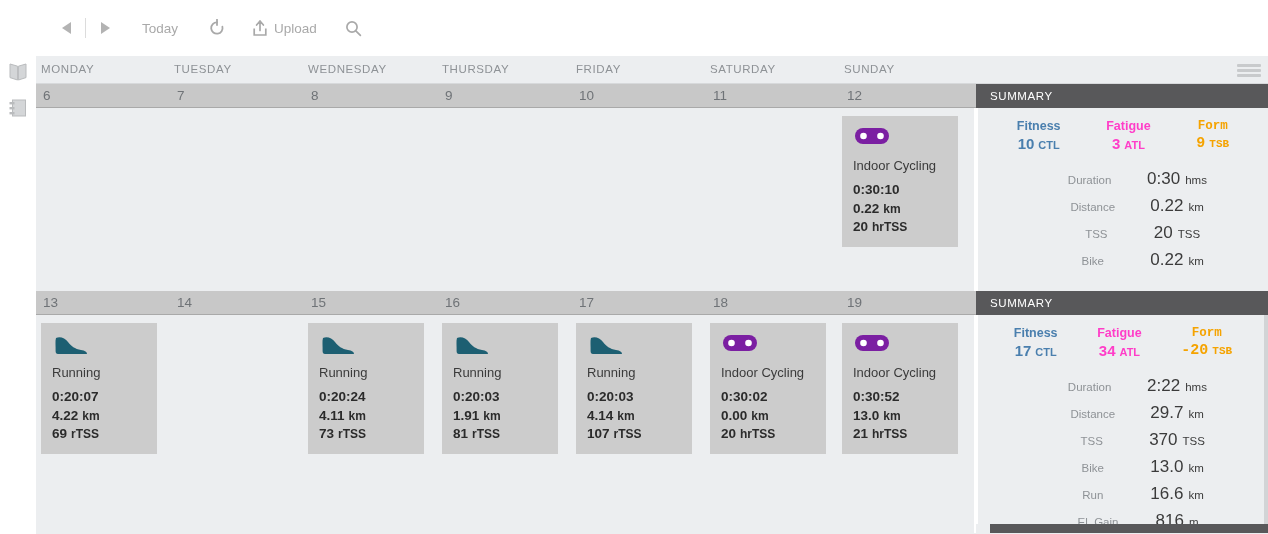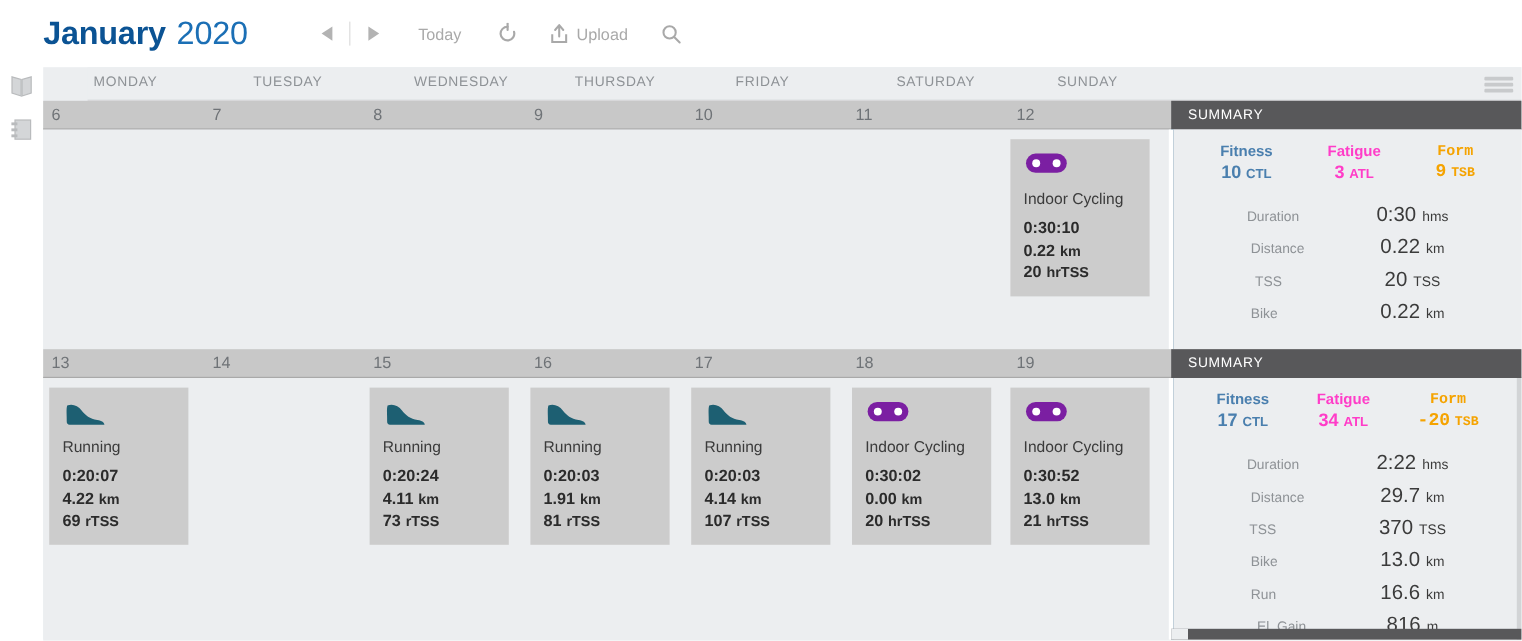--- a/index.html
+++ b/index.html
@@ -67,21 +67,20 @@
   
   .cal {
     position: absolute; left: 36px; top: 56px;
     width: 1232px; height: 478px; background: #eceef0;
   }
 
   
   .dow-row {
     position: relative; height: 28px; background: #eceef0;
     border-bottom: 1px solid #d7d9db;
-    margin-left: 37px;
   }
   .dow {
     position: absolute; top: 7px;
     font-size: 11.5px; color: #8e9296; letter-spacing: 0.6px;
   }
   .hamburger {
     position: absolute; right: 7px; top: 8px; width: 24px; height: 13px;
     display: flex; flex-direction: column; justify-content: space-between; cursor: pointer;
   }
   .hamburger i { display: block; height: 3px; background: #c8cacc; border-radius: 1px; }
@@ -122,21 +121,21 @@
   .c-fitness { color: #4a7fae; }
   .c-fatigue { color: #ff3dc8; }
   .c-form    { color: #f5a300; font-family: Liberation Mono, monospace; }
 
   .stats { padding: 14px 0 10px 0; }
   .stat-line {
     display: flex; align-items: baseline; justify-content: center;
     margin-bottom: 7px; white-space: nowrap;
   }
   .stat-name {
-    font-size: 11.5px; color: #8e9296; text-align: left;
+    font-size: 11.5px; color: #8e9296; text-align: center;
     width: 108px; padding-right: 7px;
   }
   .stat-val { font-size: 17px; color: #3b3b3b; }
   .stat-unit { font-size: 11.5px; color: #3b3b3b; margin-left: 5px; }
 
   
   .card {
     position: absolute; width: 116px;
     background: #cccccc; padding: 10px 10px 10px 11px;
     cursor: pointer;
@@ -155,24 +154,20 @@
     position: absolute; right: 0; top: 0; width: 4px; height: 100%; background: #d2d4d6;
   }
 </style>
 </head>
 <body>
 
 <div id="app">
 
   <div class="toolbar">
 
-    <div class="title-block">
-      <span class="title-month">January</span>
-      <span class="title-year">2020</span>
-    </div>
 
     <div class="nav-group">
       <div class="nav-arrow">
         <span class="tri tri-left"></span>
       </div>
       <div class="nav-divider"></div>
       <div class="nav-arrow">
         <span class="tri tri-right"></span>
       </div>
     </div>

